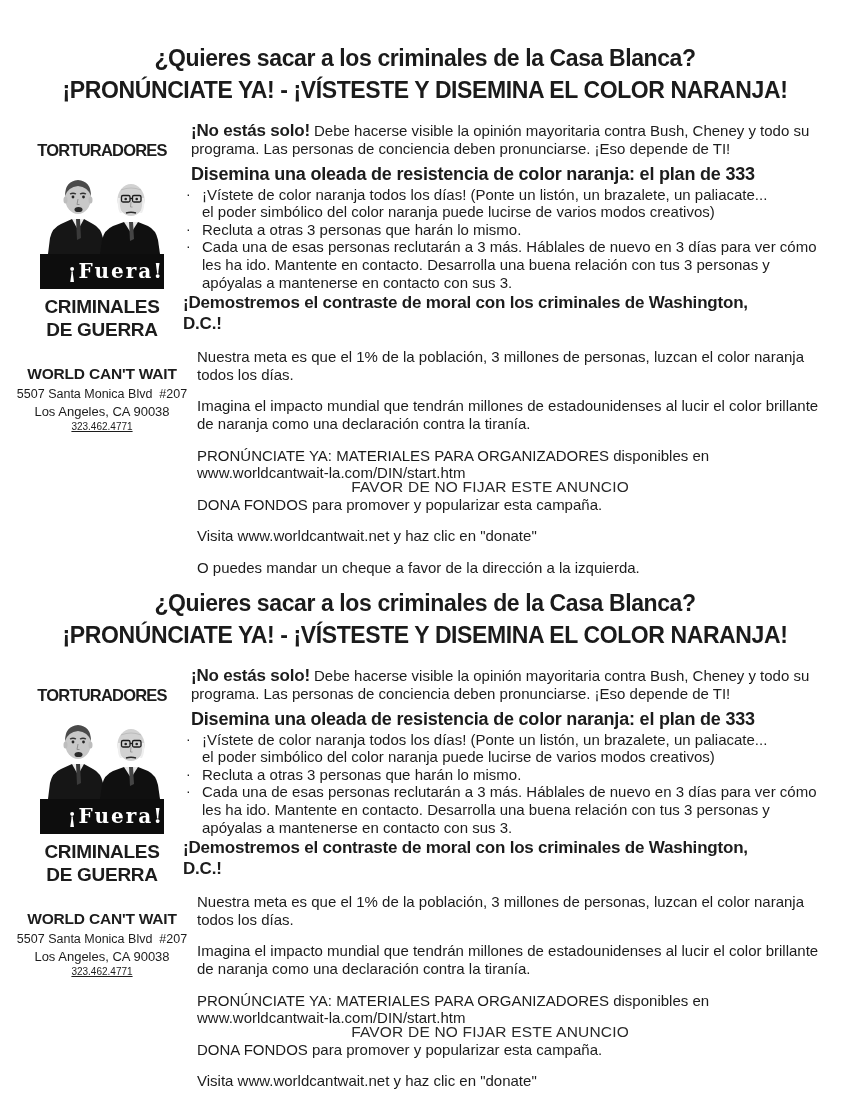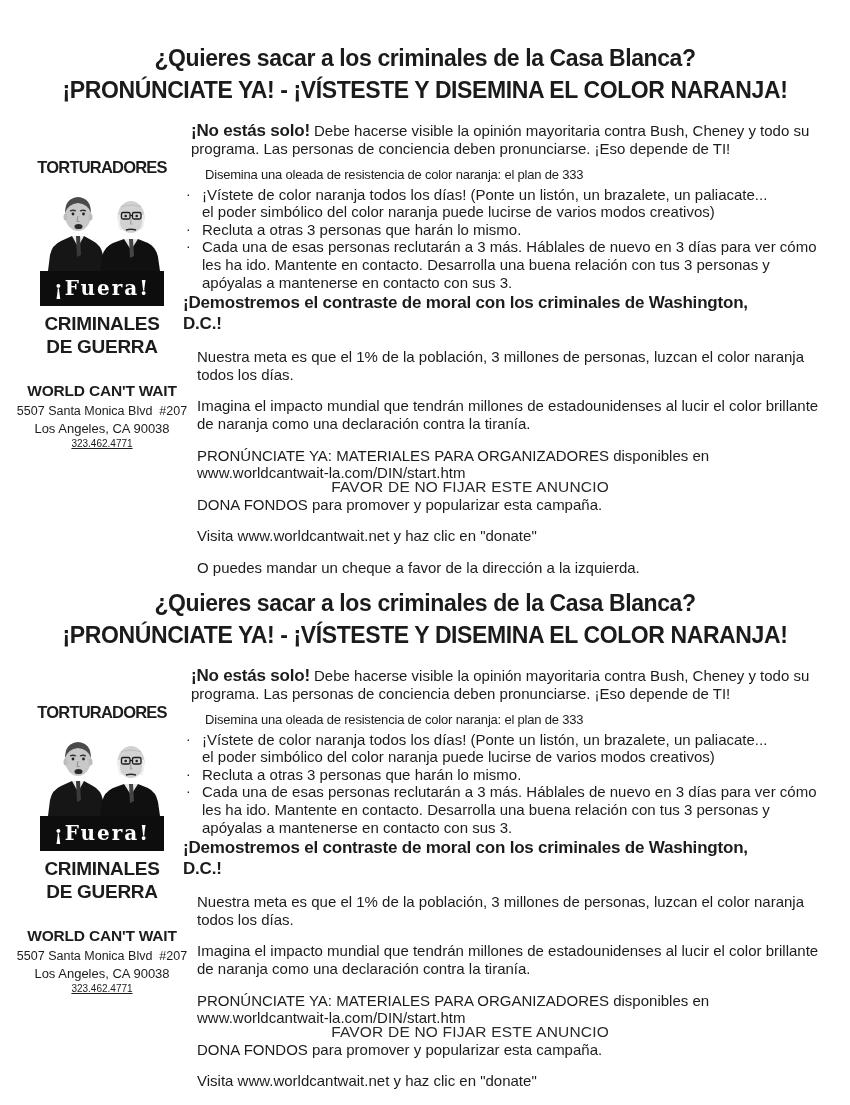--- a/index.html
+++ b/index.html
@@ -26,42 +26,42 @@
     font-weight: bold;
     font-size: 23px;
     line-height: 32px;
     letter-spacing: -0.4px;
     color: #1b1b1b;
   }
 
   
   .sidebar {
     position: absolute;
-    left: 14px; top: 158px;
+    left: 14px; top: 141px;
     width: 176px;
     text-align: center;
   }
   .tort {
     font-size: 16.5px;
     font-weight: bold;
     letter-spacing: -0.8px;
     line-height: 19px;
   }
   .photo-wrap { width: 124px; margin: 6px auto 0; }
   .photo { display: block; width: 124px; height: 88px; background: #ffffff; }
   .fuera-band {
     background: #0d0d0d;
     color: #ffffff;
     height: 35px;
     line-height: 35px;
     font-weight: bold;
     font-size: 20px;
     letter-spacing: 2px;
     font-family: "DejaVu Serif", serif;
-    text-align: center;
+    text-align: right;
   }
   .crim {
     font-size: 19px;
     font-weight: bold;
     letter-spacing: -0.3px;
     line-height: 22.5px;
     margin-top: 7px;
   }
   .addr { margin-top: 24px; }
   .org  { font-size: 15.5px; font-weight: bold; letter-spacing: -0.2px; }
@@ -73,43 +73,43 @@
   .bodycol {
     position: absolute;
     left: 183px; top: 114px;
     width: 660px;
     font-size: 15px;
     line-height: 17.6px;
   }
   .intro { margin: 8px; white-space: pre-line; }
   .intro .lead { font-weight: bold; font-size: 17px; letter-spacing: -0.2px; }
   .h-plan {
-    font-weight: normal;
-    font-size: 13px;
+    font-weight: bold;
+    font-size: 18px;
     line-height: 19.5px;
     padding-left: 4px;
-    margin: 2px 18px 1px;
+    margin: 2px 4px 1px;
     letter-spacing: -0.2px;
   }
   .bullet { display: flex; margin: 0; }
   .bullet .mark { flex: none; width: 16px; padding-left: 3px; font-size: 14px; }
   .bullet .txt  { flex: 1; white-space: pre-line; }
   .h-contrast {
     font-weight: bold;
     font-size: 17px;
     line-height: 20.5px;
     margin: 2px 0 1px;
     white-space: pre-line;
     letter-spacing: -0.2px;
   }
   .paras p { margin: 14px; white-space: pre-line; }
 
   .footer-note {
     position: absolute;
-    top: 478px; right: 64px;
+    top: 478px; right: 44px;
     font-size: 15.5px;
     letter-spacing: 0.2px;
     color: #2a2a2a;
   }
 </style>
 </head>
 <body>
 
 <section class="flyer">
 

